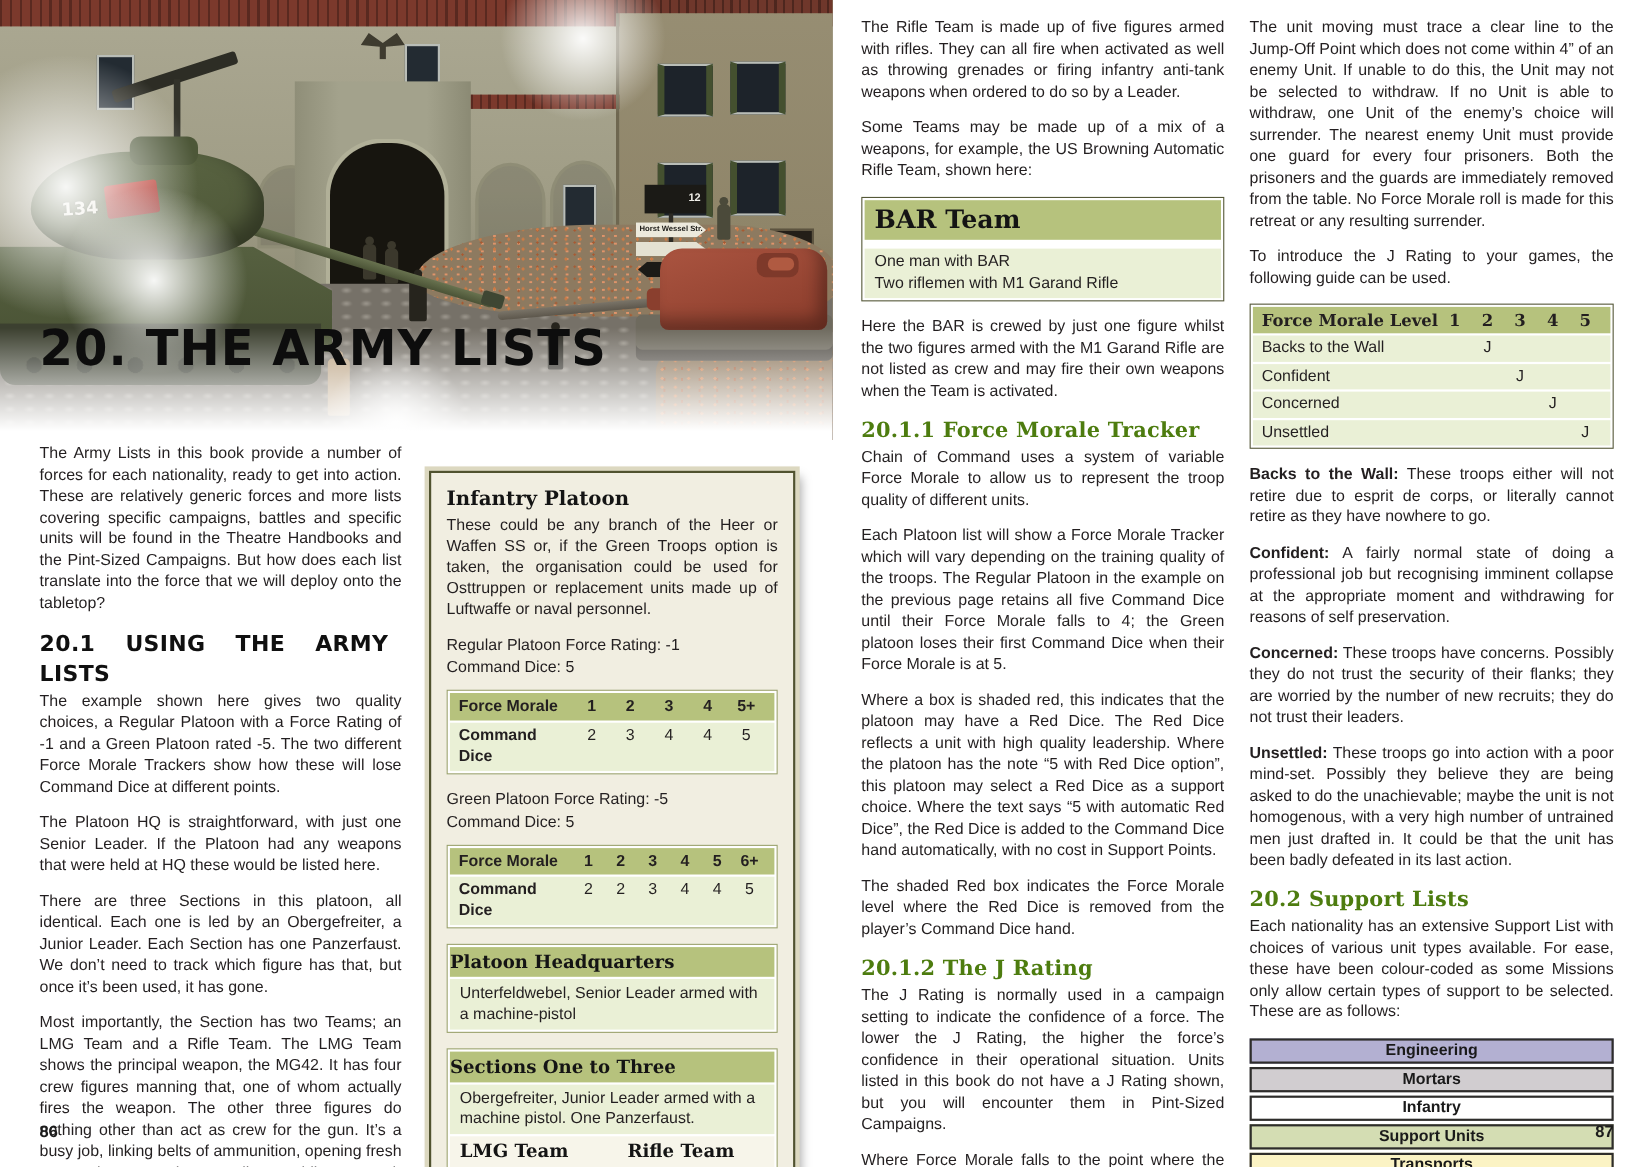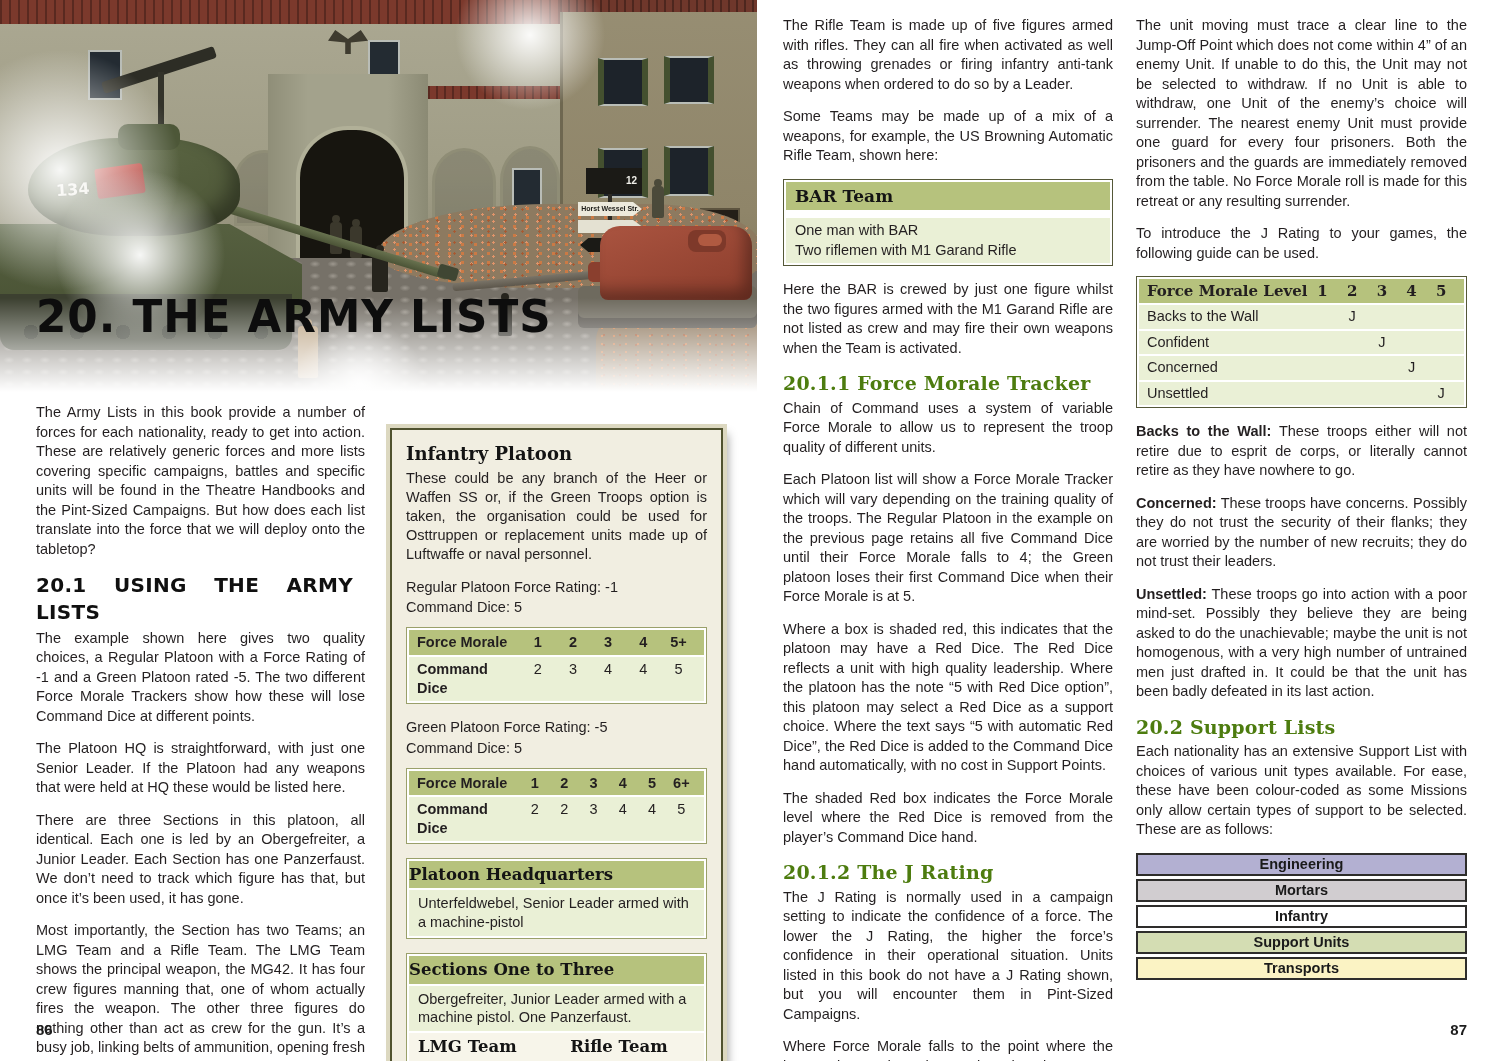--- a/index.html
+++ b/index.html
@@ -114,21 +114,21 @@
   .ft-cell.num{flex:1;text-align:center;}
   .band{background:#ffffff;border:1px solid #9aa06a;padding:2px;margin-top:14px;}
   .band-head{background:#b6c27d;font-family:"DejaVu Serif",serif;font-weight:700;font-size:16.5px;padding:3px 0;color:#141414;}
   .band-body{background:#eaf0d6;margin-top:2px;padding:4px 9px;text-align:left;}
   .team-head{display:flex;background:#f7f5ea;margin-top:2px;padding:3px 9px;}
   .team-head .t{font-family:"DejaVu Serif",serif;font-weight:700;font-size:16.5px;color:#141414;}
   .team-head .t1{flex:0 0 55%;}
 
   
   .bar-box{border:1px solid #555838;background:#ffffff;padding:2px;margin:4px 0 14px 0;}
-  .bar-head{background:#b6c27d;font-family:"DejaVu Serif",serif;font-weight:700;font-size:17px;padding:3px 9px;color:#141414;}
+  .bar-head{background:#b6c27d;font-family:"DejaVu Serif",serif;font-weight:700;font-size:23px;padding:3px 9px;color:#141414;}
   .bar-body{background:#eaf0d6;margin-top:8px;padding:3px 9px;text-align:left;}
   .jt{border:1px solid #555838;background:#ffffff;padding:2px;margin:6px 0 14px 0;}
   .jt-row{display:flex;padding:2px 8px;box-sizing:border-box;justify-content:space-between;}
   .jt-head{background:#b6c27d;font-family:"DejaVu Serif",serif;font-weight:700;font-size:15px;}
   .jt-body{background:#eaf0d6;margin-top:2px;}
   .jt-cell.label{flex:0 0 52%;}
   .jt-head .jt-cell.label{font-size:15px;}
   .jt-cell.num{flex:1;text-align:center;}
   .support{margin:8px 0 12px 0;}
   .support-row{border:2px solid #2e2d2b;margin-bottom:3px;height:19px;line-height:19px;
@@ -327,20 +327,21 @@
       <div class="jt-row jt-body">
         <div class="jt-cell label">Unsettled</div>
         <div class="jt-cell num"></div>
         <div class="jt-cell num"></div>
         <div class="jt-cell num"></div>
         <div class="jt-cell num"></div>
         <div class="jt-cell num">J</div>
       </div>
     </div>
   <p><span class="defterm">Backs to the Wall:</span><span> These troops either will not retire due to esprit de corps, or literally cannot retire as they have nowhere to go.</span></p>
+  <p><span class="defterm">Confident:</span><span> A fairly normal state of doing a professional job but recognising imminent collapse at the appropriate moment and withdrawing for reasons of self preservation.</span></p>
   <p><span class="defterm">Concerned:</span><span> These troops have concerns. Possibly they do not trust the security of their flanks; they are worried by the number of new recruits; they do not trust their leaders.</span></p>
   <p><span class="defterm">Unsettled:</span><span> These troops go into action with a poor mind-set. Possibly they believe they are being asked to do the unachievable; maybe the unit is not homogenous, with a very high number of untrained men just drafted in. It could be that the unit has been badly defeated in its last action.</span></p>
   <h3 class="serif-h">20.2 Support Lists</h3>
   <p>Each nationality has an extensive Support List with choices of various unit types available. For ease, these have been colour-coded as some Missions only allow certain types of support to be selected. These are as follows:</p>
   <div class="support" id="support-table">
       <div class="support-row" style="background: rgb(179, 176, 210);">Engineering</div>
       <div class="support-row" style="background: rgb(209, 205, 208);">Mortars</div>
       <div class="support-row" style="background: rgb(255, 255, 255);">Infantry</div>
       <div class="support-row" style="background: rgb(212, 221, 179);">Support Units</div>
       <div class="support-row" style="background: rgb(251, 243, 196);">Transports</div>

